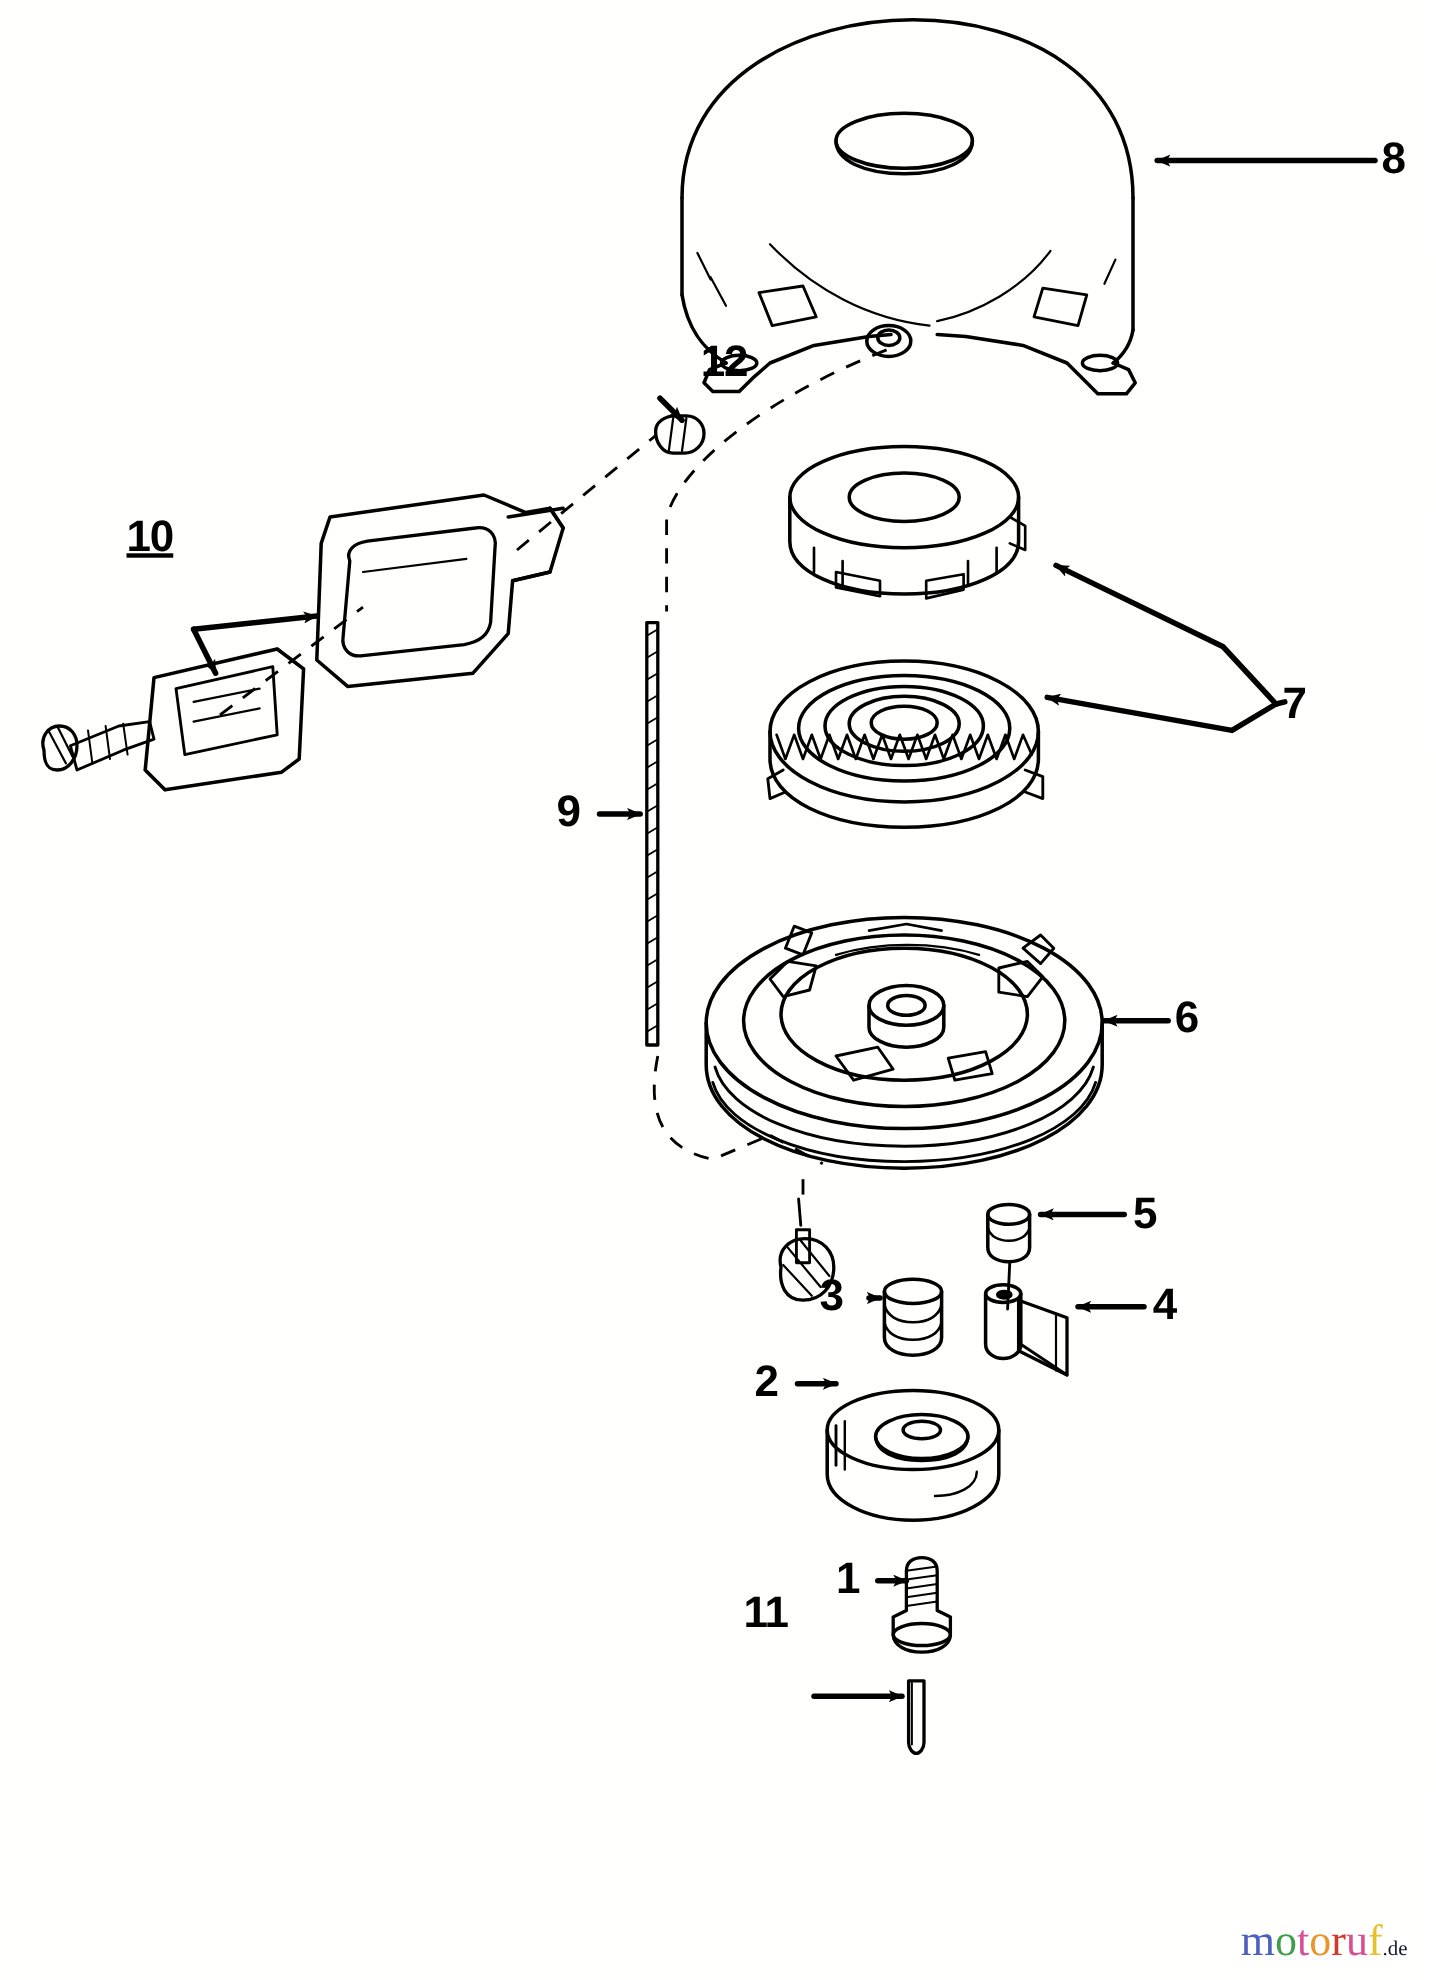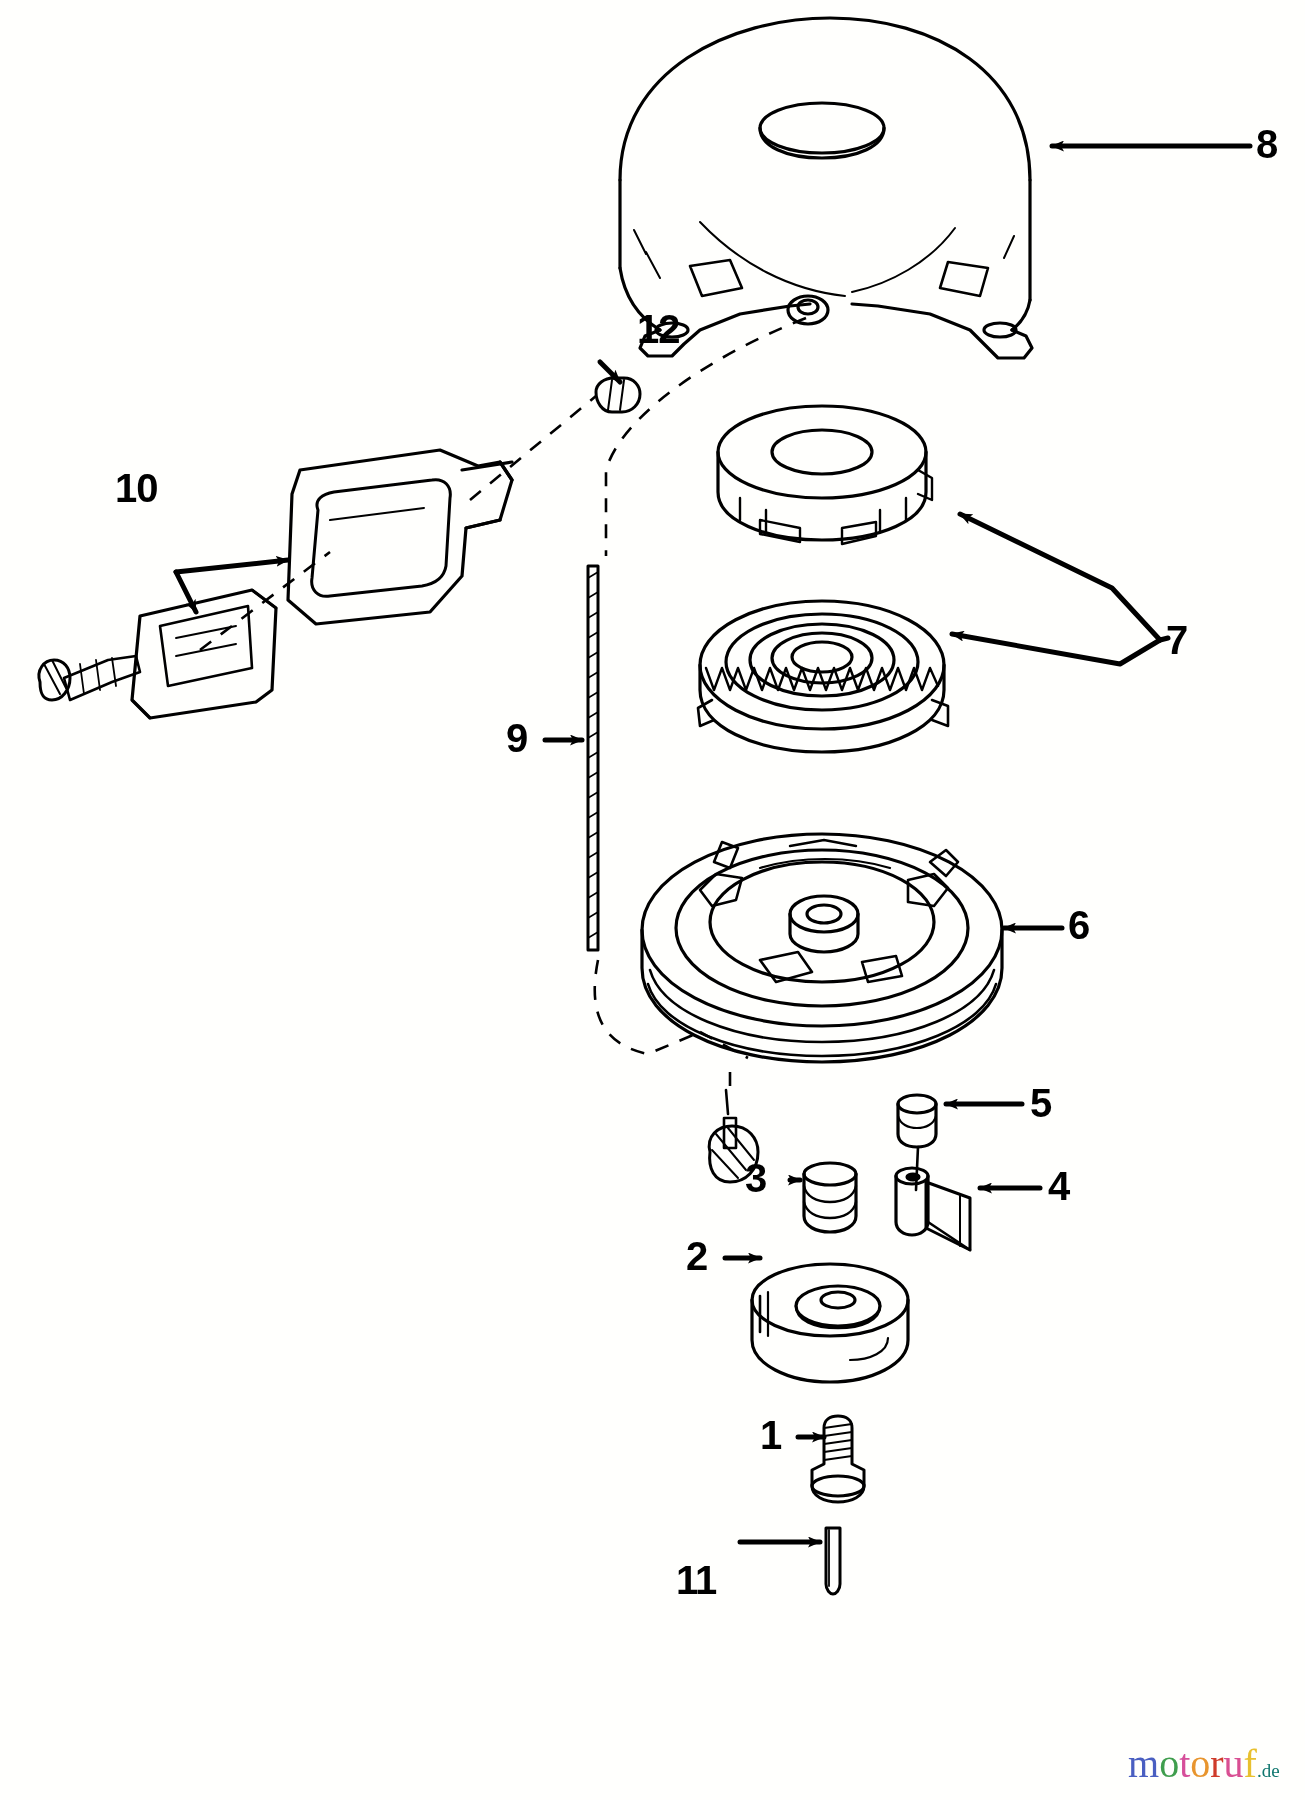--- a/index.html
+++ b/index.html
@@ -41,21 +41,21 @@
     top: 1744px;
     font-family: "Liberation Serif", serif;
     font-size: 40px;
     line-height: 1;
     white-space: nowrap;
     user-select: none;
   }
   .watermark span { font-weight: 400; }
   .wm-suffix {
     font-size: 19px;
-    color: #0f766e;
+    color: #0f172a;
     vertical-align: baseline;
   }
 </style>
 </head>
 <body>
 
 <div id="page">
 
   <svg id="diagram" viewBox="0 0 1305 1800" xmlns="http://www.w3.org/2000/svg">
     <defs>
@@ -312,28 +312,28 @@
       </g>
 
       <g stroke="#000" stroke-width="5" fill="none">
         <path d="M1160,640 L1168,638"></path>
       </g>
     </g>
   </svg>
 
   <div class="callout" style="left:1256px; top:124px;">8</div>
   <div class="callout" style="left:637px;  top:309px;">12</div>
-  <div class="callout" style="left:115px;  top:468px;">10</div>
+  <div class="callout" style="left:115px;  top:468px;text-decoration:underline;">10</div>
   <div class="callout" style="left:1166px; top:620px;">7</div>
   <div class="callout" style="left:506px;  top:718px;">9</div>
   <div class="callout" style="left:1068px; top:905px;">6</div>
   <div class="callout" style="left:1030px; top:1083px;">5</div>
   <div class="callout" style="left:1048px; top:1166px;">4</div>
   <div class="callout" style="left:745px;  top:1158px;">3</div>
   <div class="callout" style="left:686px;  top:1236px;">2</div>
   <div class="callout" style="left:760px;  top:1415px;">1</div>
-  <div class="callout" style="left:676px;  top:1560px;">11</div>
+  <div class="callout" style="left:676px;  top:1446px;">11</div>
 
   <div class="watermark">
     <span style="color:#4a5fc1">m</span><span style="color:#3f9e4d">o</span><span style="color:#d64f9a">t</span><span style="color:#e8952e">o</span><span style="color:#cf3b2a">r</span><span style="color:#d94f92">u</span><span style="color:#e8c02e">f</span><span class="wm-suffix">.de</span>
   </div>
 
 </div>
 
 </body></html>

